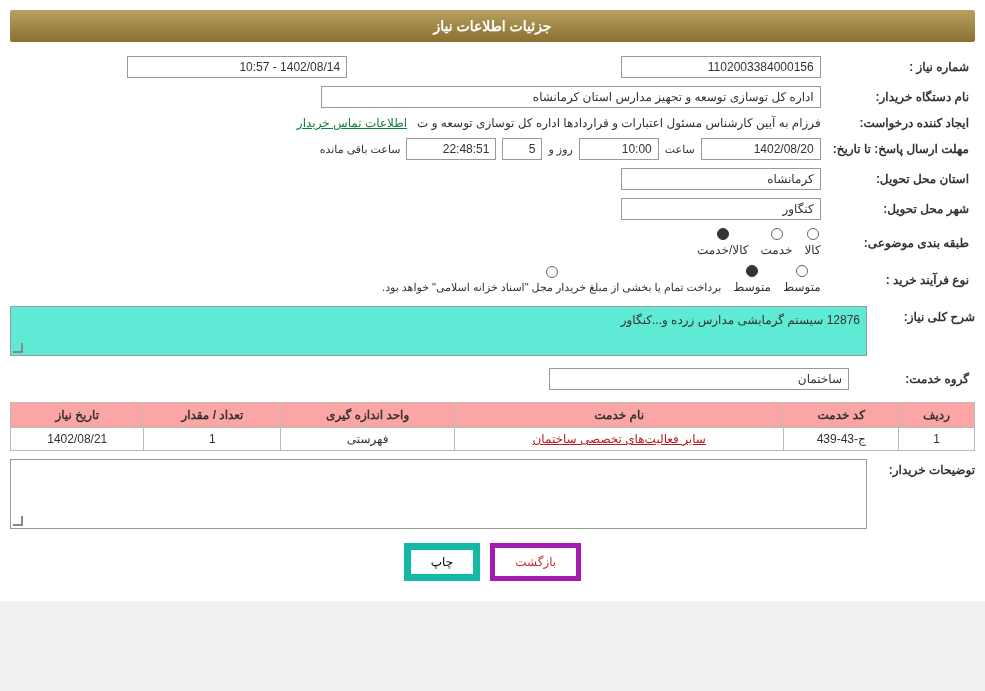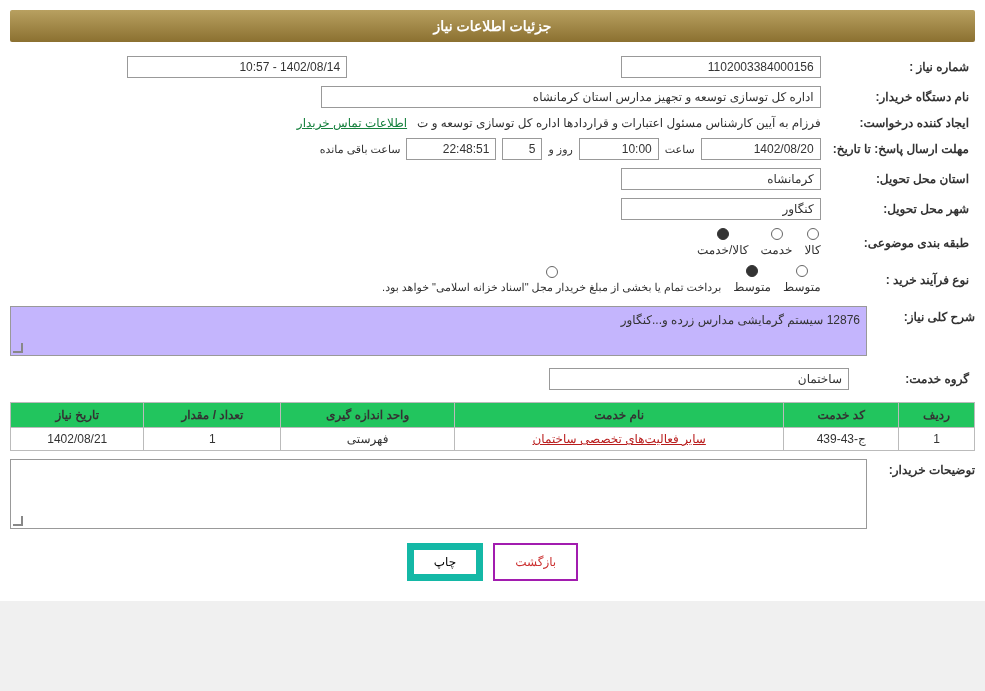--- a/index.html
+++ b/index.html
@@ -101,35 +101,35 @@
       color: #fff;
       text-align: center;
       padding: 6px 10px;
       font-size: 13px;
       font-weight: bold;
       margin: 10px 0 6px 0;
       border-radius: 2px;
     }
     .description-box {
       border: 1px solid #999;
-      background: #c4b5fd;
+      background: #5eead4;
       padding: 6px;
       min-height: 50px;
       width: 100%;
       text-align: right;
       direction: rtl;
       position: relative;
     }
     .services-table {
       width: 100%;
       border-collapse: collapse;
       margin-bottom: 8px;
     }
     .services-table th {
-      background: #22c55e;
+      background: #fca5a5;
       border: 1px solid #bbb;
       padding: 5px 8px;
       text-align: center;
       font-weight: bold;
     }
     .services-table td {
       border: 1px solid #bbb;
       padding: 4px 8px;
       text-align: center;
     }
@@ -167,21 +167,21 @@
       border: 1px solid #999;
       background: #f5f5f5;
       font-family: Tahoma, Arial, sans-serif;
     }
     .btn-print {
       background: #fff;
       border: 7px solid #14b8a6;
     }
     .btn-back {
       background: #fff;
-      border: 2px solid #a21caf;
+      border: 5px solid #a21caf;
       color: #cc3333;
     }
     .inline-label {
       font-size: 11px;
       white-space: nowrap;
     }
   </style>
 </head>
 <body>
 

